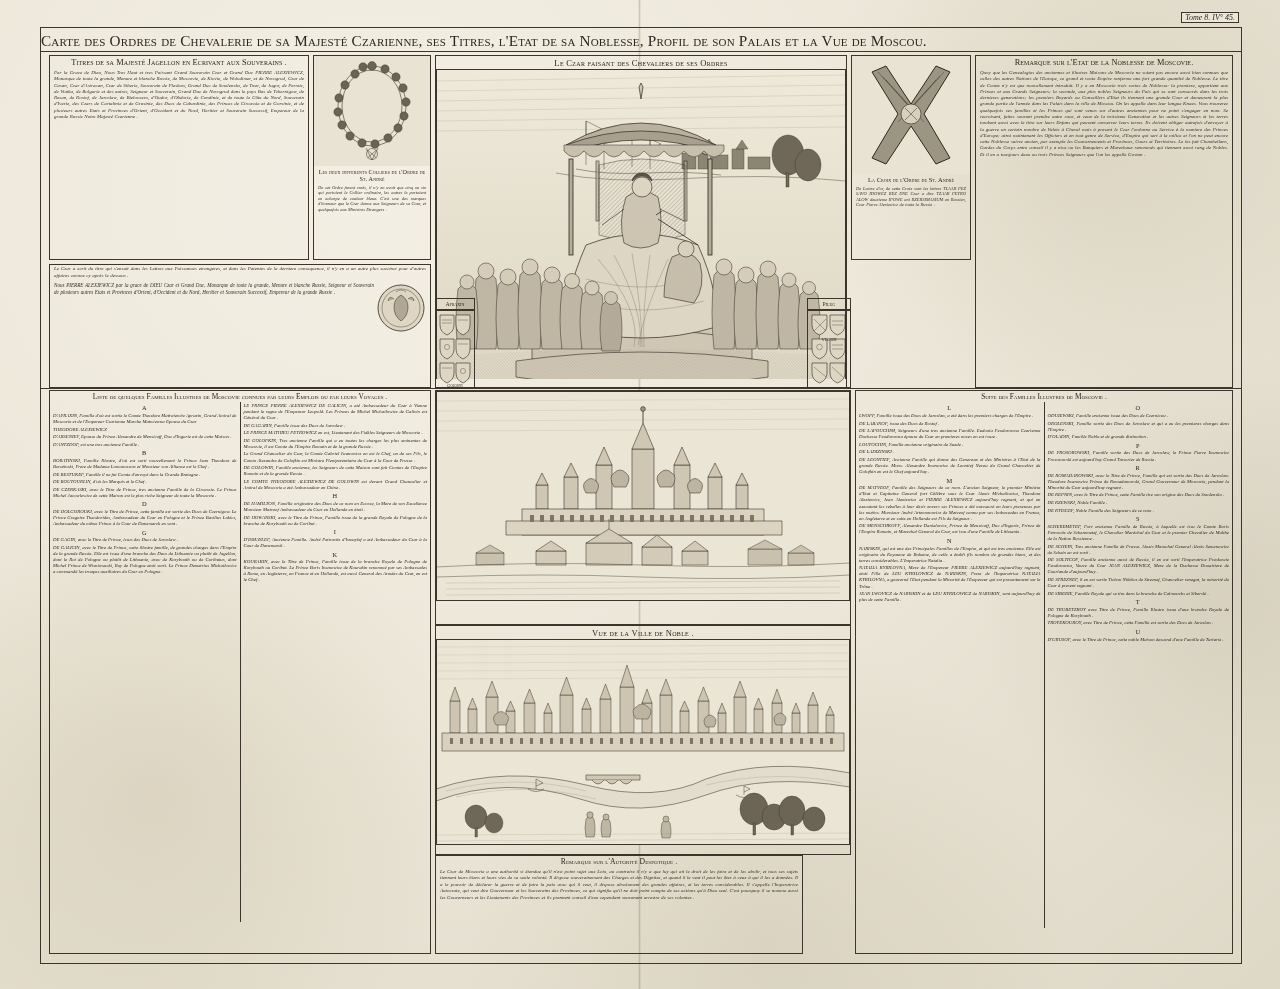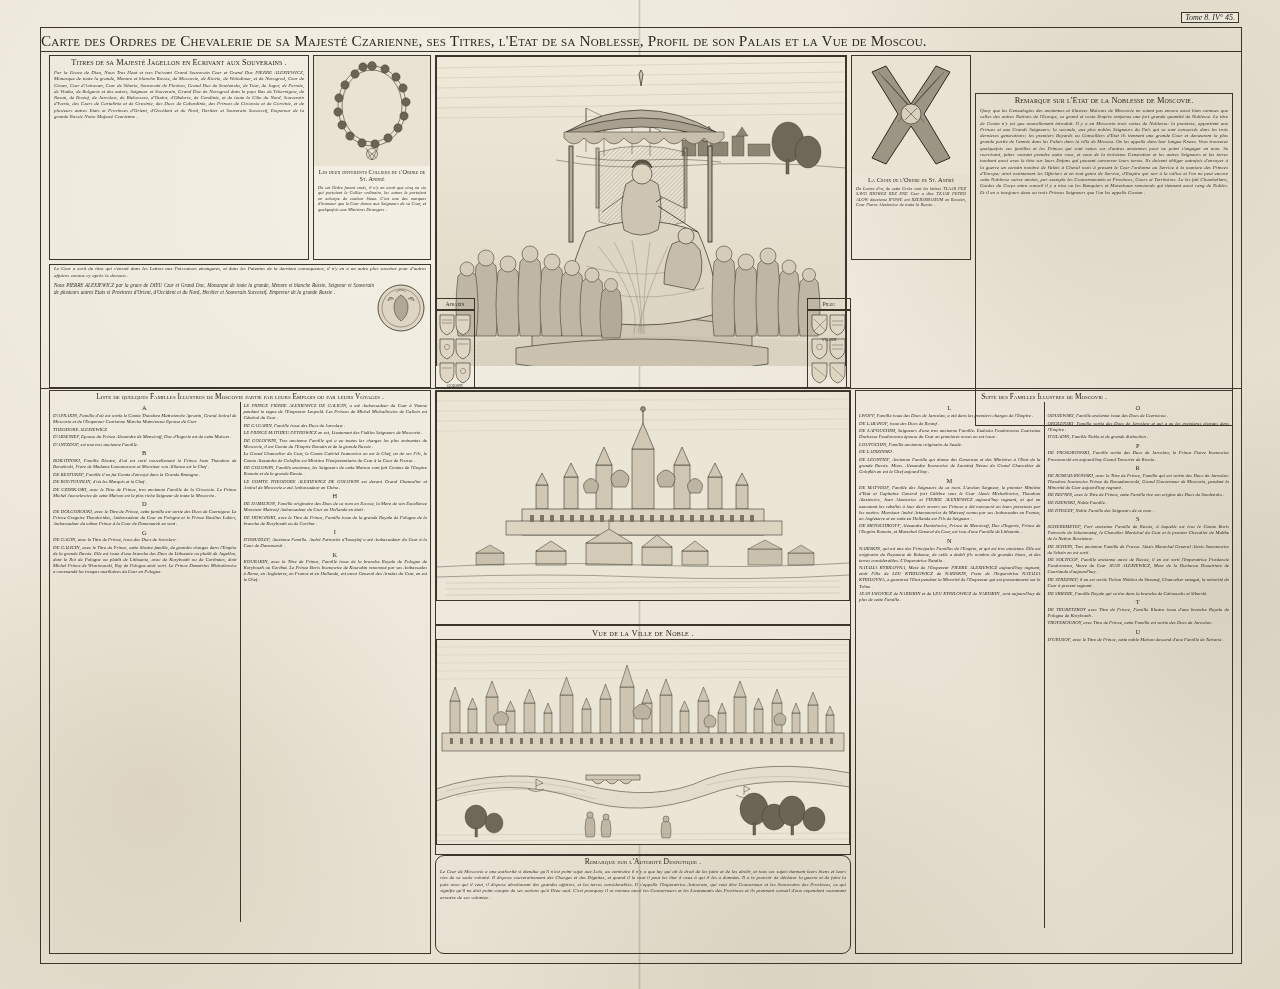--- a/index.html
+++ b/index.html
@@ -190,20 +190,21 @@
             <circle cx="58" cy="98" r="5.5"></circle>
             <path d="M53.5 94 L62.5 102 M62.5 94 L53.5 102"></path>
           </g>
         </svg>
       </div>
       <div class="hd" style="font-size:6.2px;">Les deux differents Colliers de l'Ordre de St. André</div>
       <div class="body-txt" style="font-size:4.5px; line-height:1.22;">De cet Ordre furent creés, il n'y en avoit que cinq ou six qui portoient le Collier ordinaire, les autres le portoient en echarpe de couleur bleue. C'est une des marques d'honneur que le Czar donne aux Seigneurs de sa Cour, et quelquefois aux Ministres Etrangers .</div>
     </div>
 
     <div class="box" style="left:394px; top:27px; width:412px; height:333px;">
+      <div class="capt">Le Czar faisant des Chevaliers de ses Ordres</div>
       <div class="engrave" style="height:310px; position:relative; background:#e9e3d4;">
         <svg width="410" height="312" viewBox="0 0 410 312">
           <defs>
             <linearGradient id="skyg" x1="0" y1="0" x2="0" y2="1">
               <stop offset="0%" stop-color="#efe9da"></stop>
               <stop offset="100%" stop-color="#ded7c5"></stop>
             </linearGradient>
             <pattern id="hatch" width="3" height="3" patternUnits="userSpaceOnUse" patternTransform="rotate(45)">
               <line x1="0" y1="0" x2="0" y2="3" stroke="#6d6557" stroke-width="0.6"></line>
             </pattern>
@@ -367,21 +368,21 @@
           </g>
           <g stroke="#2e2921" stroke-width="0.5" fill="none">
             <path d="M53 52 L65 64 M65 52 L53 64"></path>
           </g>
         </svg>
       </div>
       <div class="hd" style="font-size:6.4px;">La Croix de l'Ordre de St. André</div>
       <div class="body-txt" style="font-size:4.5px; line-height:1.22;">De Lustre d'or, de cette Croix sont les lettres TLAAR PEZ SAVO IDOWEZ REZ ENE Czar a dire TZAAR PETRO ALOW deuxieme IPOWE ani RZERSIMASIUM en Russien, Czar Pierre Alexiewicz de toute la Russie .</div>
     </div>
 
-    <div class="box" style="left:934px; top:27px; width:258px; height:333px;margin-top:38px;">
+    <div class="box" style="left:934px; top:27px; width:258px; height:333px;">
       <div class="hd">Remarque sur l'Etat de la Noblesse de Moscovie.</div>
       <div class="body-txt tight">Quoy que les Genealogies des anciennes et illustres Maisons de Moscovie ne soient pas encore aussi bien connues que celles des autres Nations de l'Europe, ce grand et vaste Empire renferme une fort grande quantité de Noblesse. Le titre de Comte n'y est que nouvellement introduit. Il y a en Moscovie trois sortes de Noblesse: la premiere, appartient aux Princes et aux Grands Seigneurs; la seconde, aux plus nobles Seigneurs du Pais qui se sont consacrés dans les trois dernieres generations; les premiers Boyards ou Conseillers d'Etat ils tiennent une grande Cour et demeurent la plus grande partie de l'année dans les Palais dans la ville de Moscou. On les appelle dans leur langue Knaes. Vous trouverez quelquefois ces familles et les Princes qui sont venus sur d'autres anciennes pour ne point s'engager en nom. Se recroisant, faites souvent prendre autre race, et ceux de la troisieme Generation et les autres Seigneurs et les terres tombent aussi avec le titre sur leurs Enfans qui peuvent conserver leurs terres. Ils doivent obliger autrefois d'envoyer à la guerre un certain nombre de Valets à Cheval mais à present le Czar l'ordonne au Service à la maniere des Princes d'Europe; ainsi maintenant les Officiers et en tout genre de Service, d'Empire qui sert à la milice et l'on ne peut encore cette Noblesse suivre ancien, par exemple les Gouvernements et Provinces, Cours et Territoires. Le les fait Chambellans, Gardes du Corps entre conseil il y a nice ou les Banquiers et Marechaux renommés qui tiennent aussi rang de Nobles. Et il en a tousjours deux ou trois Princes Seigneurs que l'on les appelle Gostun .</div>
     </div>
 
     <div class="box" style="left:8px; top:236px; width:382px; height:124px;">
       <div class="body-txt" style="font-size:5.0px;">Le Czar a ecrit du titre qui s'ensuit dans les Lettres aux Puissances etrangeres, et dans les Patentes de la derniere consequence, il n'y en a un autre plus succinct pour d'autres affaires comme cy après le dessous .</div>
       <div style="position:relative; height:74px;">
         <div class="body-txt" style="font-size:5.1px; padding-right:56px;">Nous PIERRE ALEXIEWICZ par la grace de DIEU Czar et Grand Duc, Monarque de toute la grande, Menure et blanche Russie, Seigneur et Souverain de plusieurs autres Etats et Provinces d'Orient, d'Occident et du Nord, Heritier et Souverain Successif, Empereur de la grande Russie .</div>
 
         <div style="position:absolute; right:4px; top:2px; width:50px; height:50px;">
@@ -443,21 +444,21 @@
           <path d="M6 56 l12 10 M24 56 l11 10"></path>
         </g>
       </svg>
       <div class="heraldlabel" style="left:0; right:0; top:26px; font-size:4.6px;">Vezihum</div>
     </div>
 
     <div class="hline" style="top:360px;"></div>
 
     <div class="box" style="left:8px; top:362px; width:382px; height:564px;">
 
-      <div id="fam-left-head" class="fam-hd">Liste de quelques Familles Illustres de Moscovie partie par leurs Emplois ou par leurs Voyages .</div>
+      <div id="fam-left-head" class="fam-hd">Liste de quelques Familles Illustres de Moscovie connues par leurs Emplois ou par leurs Voyages .</div>
       <div style="display:flex; gap:0; height:520px;">
         <div id="fam-left-col0" class="fam-col" style="width:50%; border-right:1px solid #3b352c;">
             <div class="letter">A</div>
             <div style="margin-bottom: 1.5px;">D'APRAXIN, Famille d'où est sortie le Comte Theodore Mattwiewitz Apraxin, Grand Amiral de Moscovie et de l'Empereur Czarienne Marche Matwiewna Epouse du Czar</div>
             <div style="margin-bottom: 1.5px;">THEODORE ALEXIEWICZ</div>
             <div style="margin-bottom: 1.5px;">D'ARSENIEF, Epouse du Prince Alexandre de Mensicoff, Duc d'Ingorie est de cette Maison .</div>
             <div style="margin-bottom: 1.5px;">D'ANTZDOF, est une tres ancienne Famille .</div>
             <div class="letter">B</div>
             <div style="margin-bottom: 1.5px;">BORATINSKI, Famille Illustre, d'où est sorti nouvellement le Prince Jean Theodore de Boratinski, Frere de Madame Lomonossow et Monsieur son Alliance est le Chef .</div>
             <div style="margin-bottom: 1.5px;">DE BESTUKEF, Famille il ne fut Comte d'envoyé dans la Grande Bretagne .</div>
@@ -745,21 +746,21 @@
           </g>
           <g stroke="#6f6757" stroke-width="0.3" opacity="0.5">
             <line x1="0" y1="196" x2="414" y2="194"></line>
             <line x1="0" y1="202" x2="414" y2="200"></line>
           </g>
           <rect x="0.5" y="0.5" width="413" height="205" fill="none" stroke="#3b352c" stroke-width="1"></rect>
         </svg>
       </div>
     </div>
 
-    <div class="box" style="left:394px; top:827px; width:416px; height:99px;border-radius:9px;">
+    <div class="box" style="left:394px; top:827px; width:368px; height:99px;">
       <div class="hd" style="font-size:7.6px;">Remarque sur l'Autorité Despotique .</div>
       <div class="body-txt" style="font-size:5.0px; line-height:1.3;">Le Czar de Moscovie a une authorité si étendue qu'il n'est point sujet aux Loix, au contraire il n'y a que luy qui ait le droit de les faire et de les abolir, et tous ses sujets tiennent leurs biens et leurs vies de sa seule volonté. Il dispose souverainement des Charges et des Dignitez, et quand il le veut il peut les ôter à ceux à qui il les a données. Il a le pouvoir de déclarer la guerre et de faire la paix avec qui il veut, il dispose absolument des grandes affaires, et les terres considerables. Il s'appelle l'Imperatrice Autocrate, qui veut dire Gouverneur et les Souverains des Provinces, ce qui signifie qu'il ne doit point compte de ses actions qu'à Dieu seul. C'est pourquoy il se nomme aussi les Gouverneurs et les Lieutenants des Provinces et ils prennent conseil d'eux cependant souvenant arrestre de ses volontez .</div>
     </div>
 
     <div class="box" style="left:814px; top:362px; width:378px; height:564px;">
       <div id="fam-right-head" class="fam-hd">Suite des Familles Illustres de Moscovie .</div>
       <div style="display:flex; height:526px;">
         <div id="fam-right-col0" class="fam-col" style="width:50%; border-right:1px solid #3b352c;">
             <div class="letter">L</div>
             <div style="margin-bottom: 1.5px;">LWOFF, Famille issue des Ducs de Jaroslaw, a eté dans les premiers charges de l'Empire .</div>

